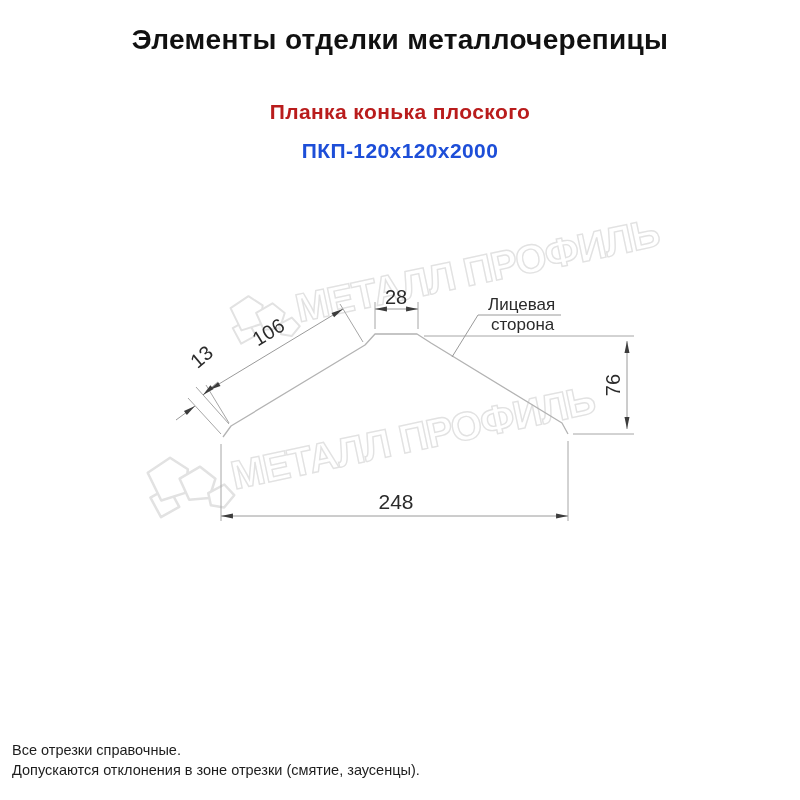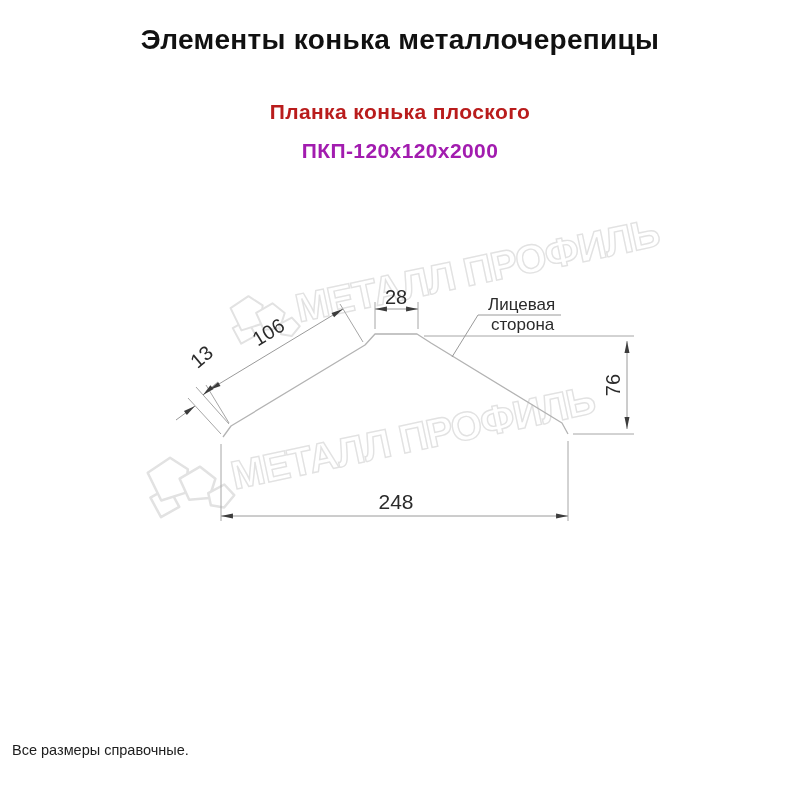--- a/index.html
+++ b/index.html
@@ -12,21 +12,21 @@
   .page-title{
     left:0;top:24px;width:800px;text-align:center;
     font-size:28px;font-weight:bold;color:#111;letter-spacing:.3px;
   }
   .product-name{
     left:0;top:100px;width:800px;text-align:center;
     font-size:21px;font-weight:bold;color:#b91c1c;letter-spacing:.4px;
   }
   .product-code{
     left:0;top:139px;width:800px;text-align:center;
-    font-size:21px;font-weight:bold;color:#a21caf;letter-spacing:.4px;
+    font-size:21px;font-weight:bold;color:#1d4ed8;letter-spacing:.4px;
   }
   svg.drawing{left:0;top:0;width:800px;height:800px;}
   .outline{fill:none;stroke:#b3b3b3;stroke-width:1.3;stroke-linejoin:round;}
   .dim-line{stroke:#9a9a9a;stroke-width:1;fill:none;}
   .ext-line{stroke:#a6a6a6;stroke-width:1;fill:none;}
   .dim-text{
     font-family:"Liberation Sans","DejaVu Sans",sans-serif;
     font-size:20px;fill:#2b2b2b;
   }
   .dim-text-big{font-size:21px;}
@@ -42,21 +42,21 @@
   .wm-shape{fill:#ffffff;stroke:#e2e2e2;stroke-width:2;stroke-linejoin:round;}
   .footer{
     left:12px;top:740px;width:760px;
     font-size:14.5px;color:#1d1d1d;line-height:20px;
   }
   .footer p{margin:0;}
 </style>
 </head>
 <body>
 
-<div class="abs page-title">Элементы конька металлочерепицы</div>
+<div class="abs page-title">Элементы отделки металлочерепицы</div>
 <div class="abs product-name">Планка конька плоского</div>
 <div class="abs product-code">ПКП-120х120х2000</div>
 
 <svg class="abs drawing" viewBox="0 0 800 800" xmlns="http://www.w3.org/2000/svg">
   <defs>
     <marker id="arr" viewBox="0 0 12 6" refX="11.5" refY="3" markerWidth="13" markerHeight="6.5" orient="auto-start-reverse" markerUnits="userSpaceOnUse">
       <path d="M0.5,0.7 L11.5,3 L0.5,5.3 Z" fill="#3c3c3c"></path>
     </marker>
     <g id="wm-logo">
       <polygon class="wm-shape" points="0,-6 16,-11 21,6 5,11"></polygon>
@@ -119,14 +119,15 @@
   </g>
 
   <g>
     <polyline class="dim-line" points="561,315 478,315 452,357"></polyline>
     <text class="note-text" x="488" y="310">Лицевая</text>
     <text class="note-text" x="491" y="330">сторона</text>
   </g>
 </svg>
 
 <div class="abs footer">
-  <p>Все размеры справочные.</p>
+  <p>Все отрезки справочные.</p>
+  <p>Допускаются отклонения в зоне отрезки (смятие, заусенцы).</p>
 </div>
 
 </body></html>

